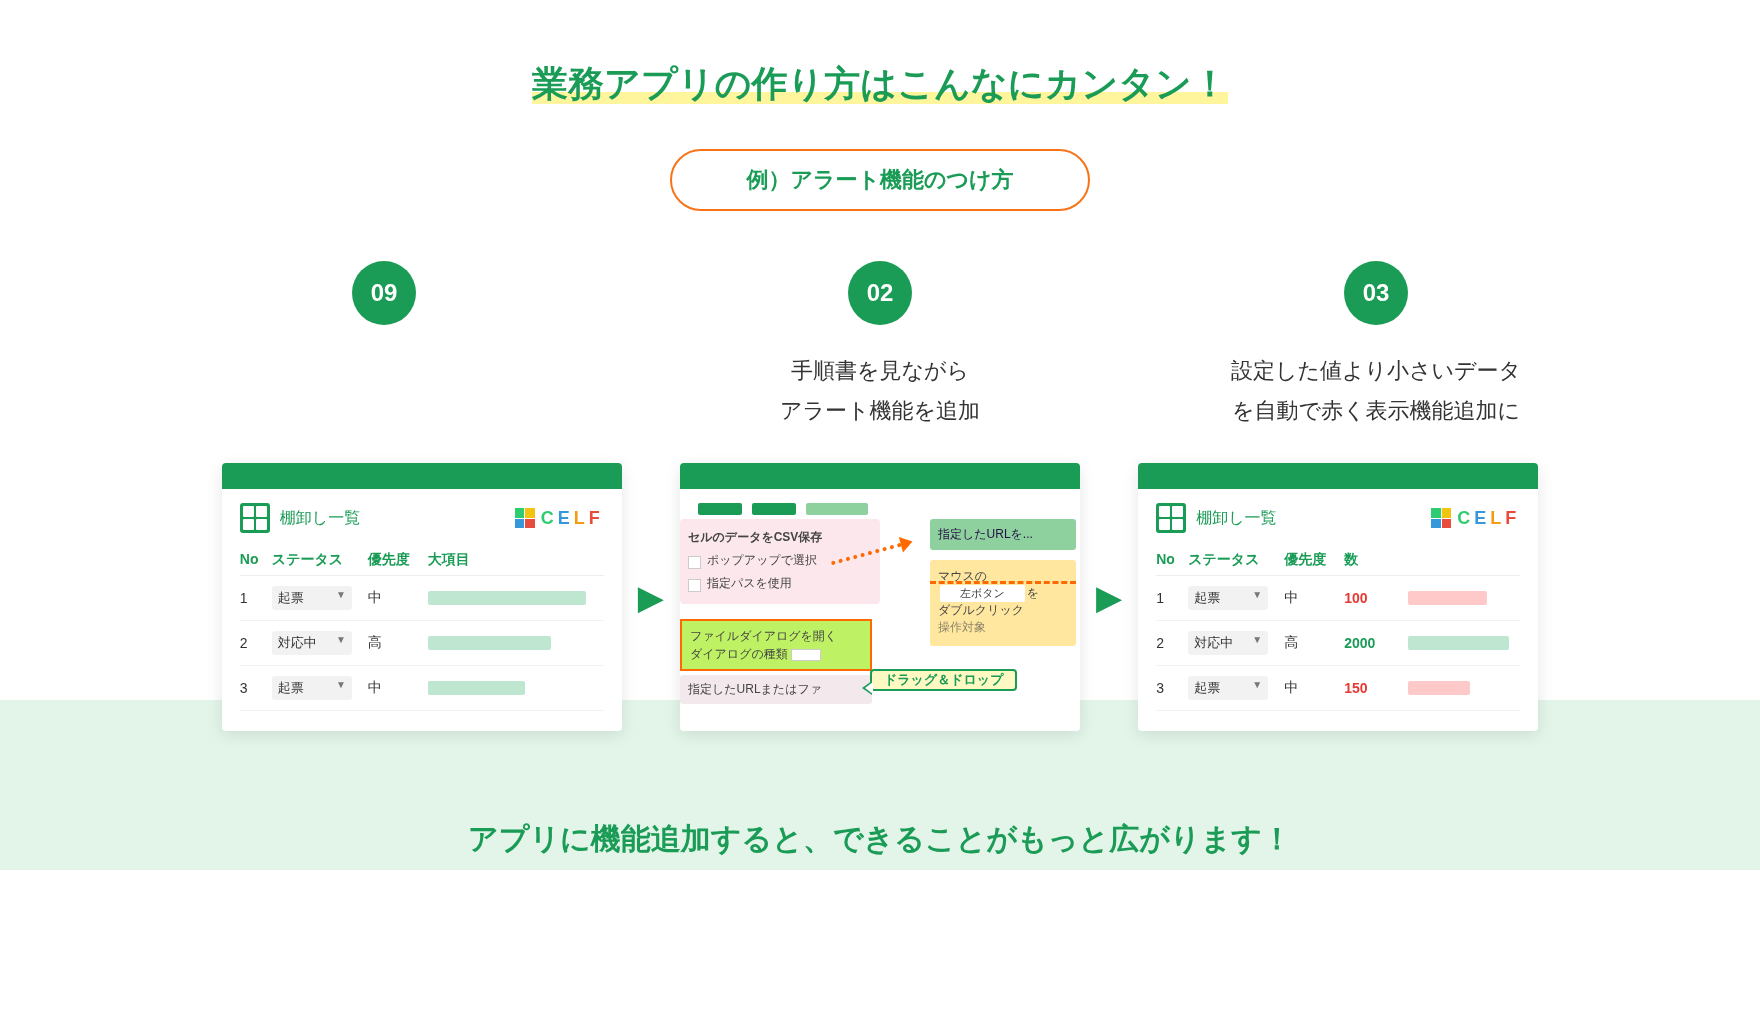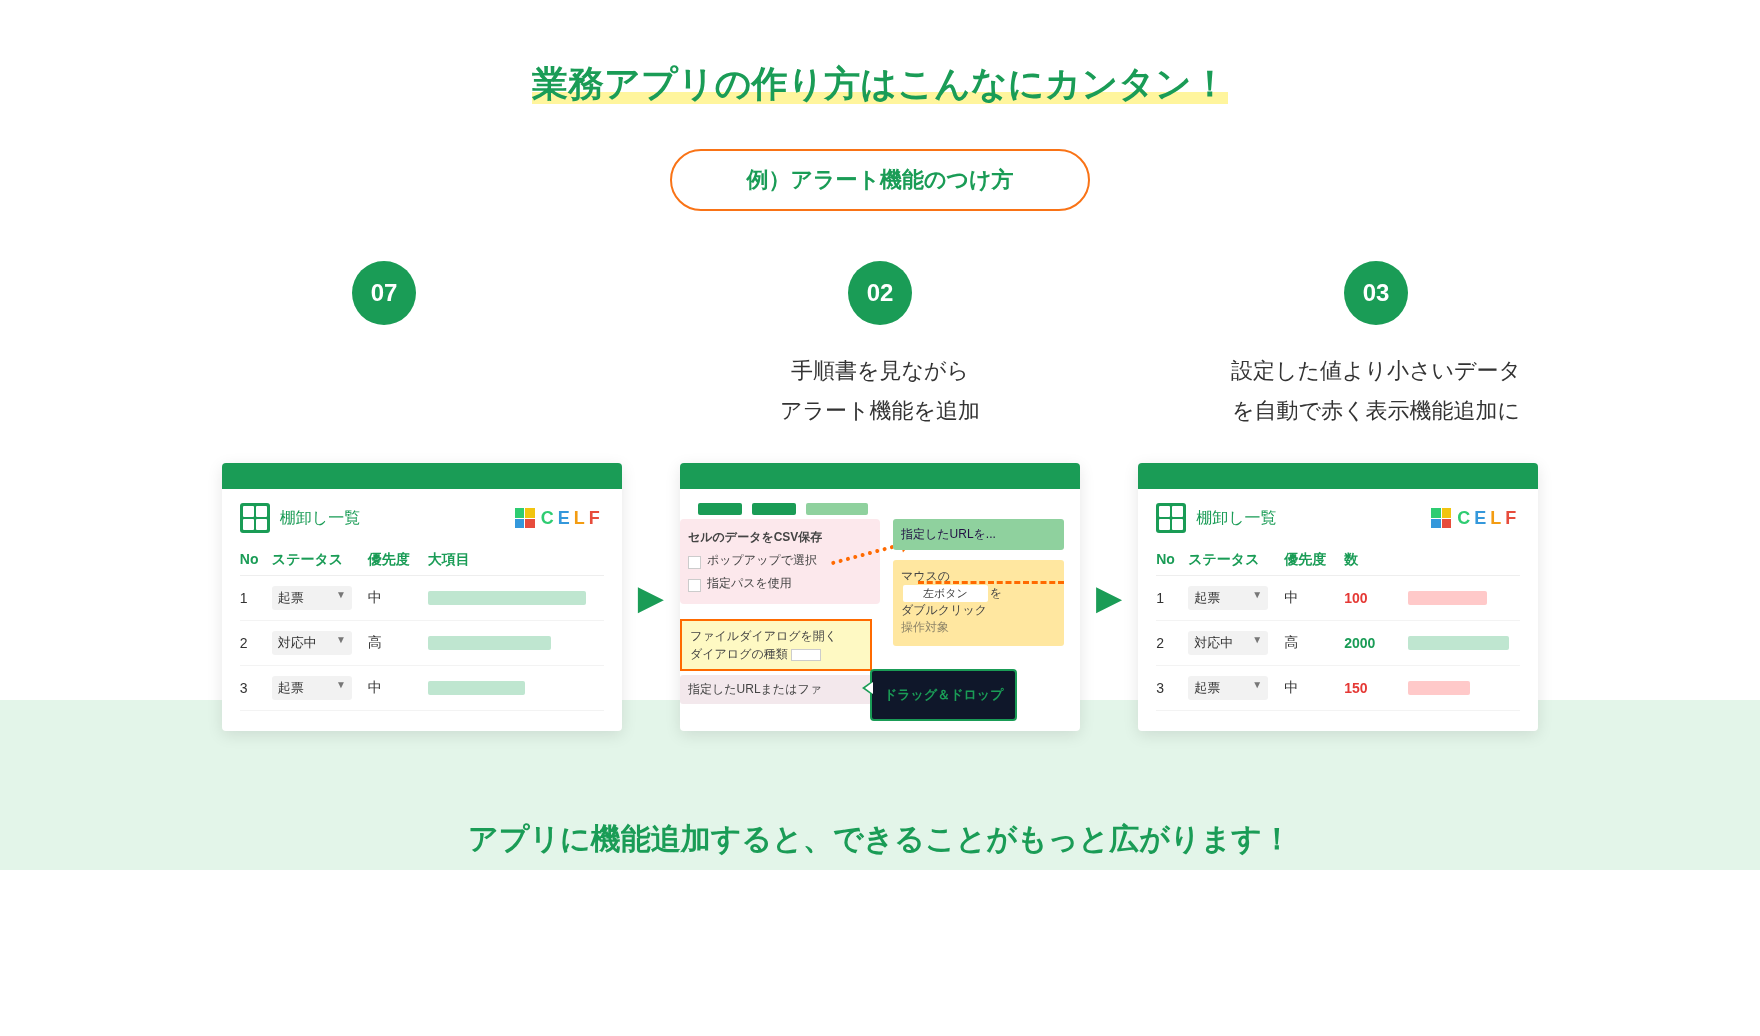--- a/index.html
+++ b/index.html
@@ -43,46 +43,46 @@
   .arrow-between { display:flex; align-items:center; height:268px; color:#1a9c56; font-size:34px; }
 
   
   .c2 { font-size: 12px; color:#444; position: relative; height: 226px; }
   .c2-toolbar { display:flex; gap:10px; margin-bottom: 12px; align-items:center; }
   .pill-g { height:12px; border-radius:2px; background:#1a9c56; }
   .pill-l { height:12px; border-radius:2px; background:#8fd19e; }
   .c2-left { position:absolute; left:0; top:30px; width:200px; background:#fce8ec; border-radius:4px; padding:10px 8px 12px; font-size:12px; }
   .c2-left .opt { display:flex; align-items:flex-end; gap:6px; margin-top:6px; }
   .c2-left .cb { width:13px; height:13px; background:#fff; border:1px solid #ccc; flex-shrink:0; }
-  .c2-right { position:absolute; right:16px; top:30px; width:171px; }
+  .c2-right { position:absolute; right:4px; top:30px; width:146px; }
   .url-block{ background:#8fd19e; padding:7px 8px; border-radius:3px; font-size:12px; color:#214; margin-bottom:10px; }
   .mouse-block{ background:#ffe7a0; padding:8px 8px 10px; border-radius:3px; font-size:12px; }
   .mouse-block .kb{ display:inline-block; background:#fff; padding:1px 20px; border-radius:2px; font-size:11px; margin:0 2px; }
-  .file-block { position:absolute; left:0; top:130px; width:192px; border:2px solid #ff6a00; padding:6px 8px; background:#fef9c3; font-size:12px; line-height:1.5; }
+  .file-block { position:absolute; left:0; top:130px; width:192px; border:2px solid #ff6a00; padding:6px 8px; background:#bef264; font-size:12px; line-height:1.5; }
   .file-block .slot { display:inline-block; width:30px; height:12px; background:#fff; border:1px solid #ccc; vertical-align:middle; }
   .url-note{ position:absolute; left:0; top:186px; background:#f3e8ec; padding:6px 8px; width:192px; font-size:12px; border-radius:3px; }
-  .dnd-tag { position:absolute; left:190px; top:180px; border:2px solid #1a9c56; background:#0f172a; color:#1a9c56; font-weight:bold; font-size:13px; padding:15px 12px; border-radius:4px; }
+  .dnd-tag { position:absolute; left:190px; top:180px; border:2px solid #1a9c56; background:#fef9c3; color:#1a9c56; font-weight:bold; font-size:13px; padding:0 12px; border-radius:4px; }
   .dnd-tag::before { content:""; position:absolute; left:-10px; top:10px; width:0;height:0; border-top:7px solid transparent; border-bottom:7px solid transparent; border-right:10px solid #1a9c56; }
   .dnd-tag::after { content:""; position:absolute; left:-7px; top:11px; width:0;height:0; border-top:6px solid transparent; border-bottom:6px solid transparent; border-right:8px solid #fff; }
   .dashed-arrow { position:absolute; top:62px; left:150px; width:80px; height:0; border-top:4px dotted #ff6a00; transform:rotate(-15deg); }
   .dashed-arrow::after{content:""; position:absolute; right:-4px; top:-10px; width:0;height:0;border-left:12px solid #ff6a00;border-top:8px solid transparent;border-bottom:8px solid transparent;}
   .under-dashes{position:absolute; right:0; top:62px; width:146px; border-top:3px dashed #ff6a00;}
 
   .green-strip { position:absolute; left:0; right:0; top:700px; height:170px; background:#e3f5e9; z-index:1; }
   .bottom-text { text-align:center; color:#1a9c56; font-size:30px; font-weight:bold; margin-top:88px; position:relative; z-index:2; }
 </style>
 </head>
 <body>
 
 <div class="main-title"><span>業務アプリの作り方はこんなにカンタン！</span></div>
 <div class="example-pill">例）アラート機能のつけ方</div>
 
 <div class="steps-row">
   <div class="step">
-    <div class="step-badge">07</div>
+    <div class="step-badge">09</div>
     <div class="step-desc">
     </div>
   </div>
   <div style="width:40px"></div>
   <div class="step">
     <div class="step-badge">02</div>
     <div class="step-desc">
       <div>手順書を見ながら</div>
       <div>アラート機能を追加</div>
     </div>

